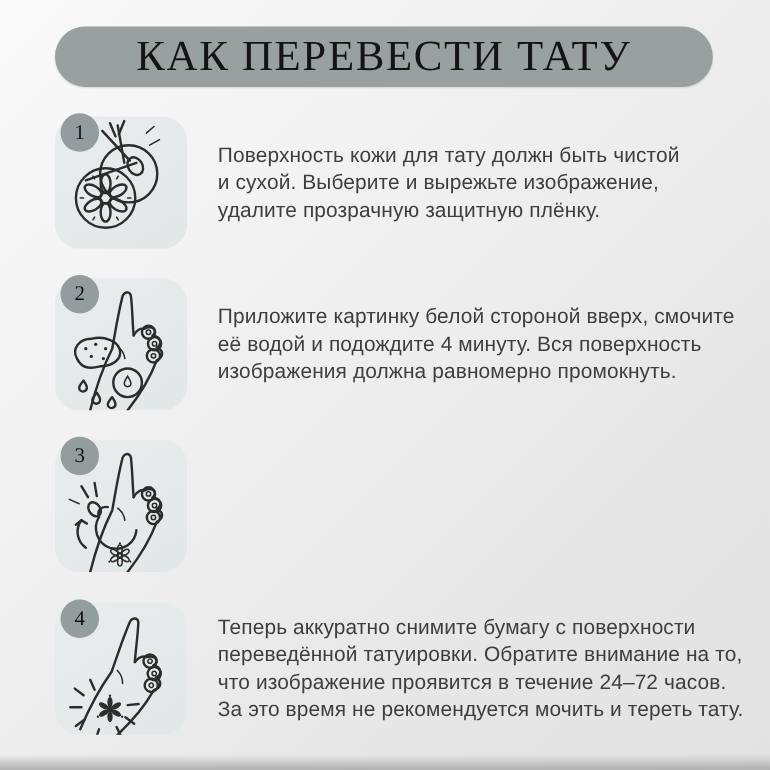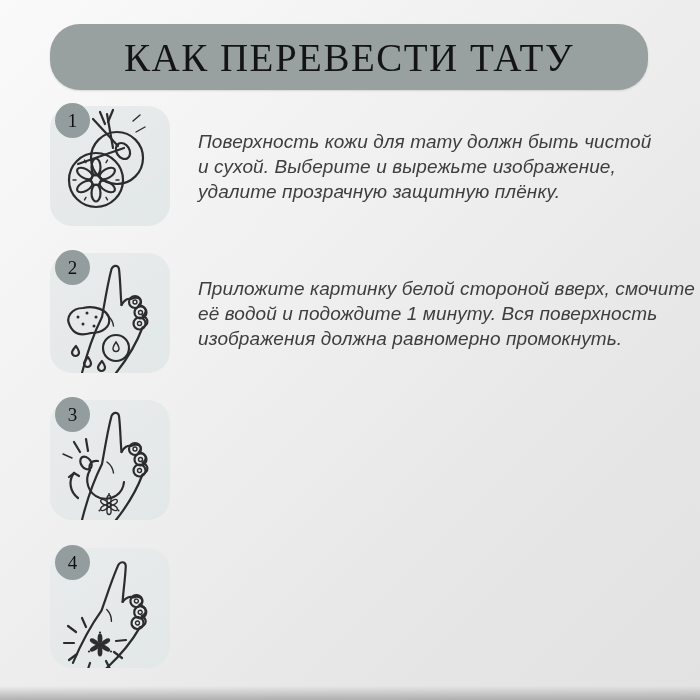--- a/index.html
+++ b/index.html
@@ -9,21 +9,21 @@
     background:linear-gradient(135deg,#fafafa 0%,#f0f0f0 40%,#e6e6e6 75%,#e2e2e2 100%);
     position:relative;
   }
   .page{position:absolute;inset:0;}
   .page::after{
     content:"";position:absolute;left:0;right:0;bottom:0;height:14px;
     background:linear-gradient(rgba(180,180,180,0),rgba(166,166,166,.85));
     pointer-events:none;
   }
   .banner{
-    position:absolute;left:50px;top:24px;width:598px;height:66px;
+    position:absolute;left:50px;top:24px;width:598px;height:55px;
     background:var(--banner,#98a1a0);border-radius:30px;
     display:flex;align-items:center;justify-content:center;
     box-shadow:0 1px 2px rgba(0,0,0,.12);
   }
   .banner h1{
     margin:0;font-family:"Liberation Serif","DejaVu Serif",serif;font-weight:400;
     font-size:39px;letter-spacing:1.5px;color:var(--title_text,#141414);white-space:nowrap;
   }
   .step{position:absolute;left:50px;display:flex;align-items:center;height:120px;}
   .step.s1{top:106px}.step.s2{top:253px}.step.s3{top:400px}.step.s4{top:548px}
@@ -40,21 +40,21 @@
   }
   .art{position:absolute;inset:0;width:120px;height:120px;}
   .art *{vector-effect:non-scaling-stroke;}
   .line{stroke:#2c2c2c;stroke-width:2.2;fill:none;stroke-linecap:round;stroke-linejoin:round;}
   .thin{stroke:#2c2c2c;stroke-width:1.4;fill:none;stroke-linecap:round;}
   .dot{fill:#2c2c2c;stroke:none;}
   .darkfill{fill:#2e2e2e;stroke:none;}
   .step-text{
     margin:0 0 0 28px;width:502px;
     font-size:19px;line-height:25px;letter-spacing:.1px;
-    color:var(--text,#3e3e3e);white-space:pre-line;font-style:italic;
+    color:var(--text,#3e3e3e);white-space:pre-line;
   }
 </style>
 </head>
 <body>
 
 <div class="page">
 
   <div class="banner">
     <h1>КАК ПЕРЕВЕСТИ ТАТУ</h1>
   </div>
@@ -122,21 +122,21 @@
           <circle class="dot" cx="44" cy="73" r="1.5"></circle>
         </g>
         <circle class="line" cx="66" cy="95" r="13"></circle>
         <path class="thin" d="M66 89 C68 92 69 94 69 95.5 A3 3 0 1 1 63 95.5 C63 94 64 92 66 89 Z"></path>
         <path class="line" d="M26 93 C28 96 29 98 29 99.5 A3.5 3.5 0 1 1 22 99.5 C22 98 23.5 96 26 93 Z"></path>
         <path class="line" d="M38 104 C40 107 41 109 41 110.5 A3.5 3.5 0 1 1 34 110.5 C34 109 35.5 107 38 104 Z"></path>
         <path class="line" d="M52 108 C54 111 55 113 55 114.5 A3.5 3.5 0 1 1 48 114.5 C48 113 49.5 111 52 108 Z"></path>
       </svg>
     </div>
     <p class="step-text">Приложите картинку белой стороной вверх, смочите
-её водой и подождите 1 минуту. Вся поверхность
+её водой и подождите 4 минуту. Вся поверхность
 изображения должна равномерно промокнуть.</p>
   </section>
 
   <section class="step s3">
     <div class="icon-box">
       <div class="badge">
         <span>3</span>
       </div>
       <svg class="art" viewBox="0 0 120 120">
         <g>
@@ -209,15 +209,19 @@
           <line class="line" x1="24" y1="95" x2="14" y2="95"></line>
           <line class="line" x1="27" y1="106" x2="19" y2="112"></line>
           <line class="line" x1="40" y1="115" x2="37" y2="124"></line>
           <line class="line" x1="64" y1="104" x2="72" y2="110"></line>
           <line class="line" x1="66" y1="93" x2="76" y2="92"></line>
           <line class="line" x1="36" y1="79" x2="32" y2="70"></line>
           <line class="line" x1="56" y1="113" x2="60" y2="121"></line>
         </g>
       </svg>
     </div>
+    <p class="step-text">Теперь аккуратно снимите бумагу с поверхности
+переведённой татуировки. Обратите внимание на то,
+что изображение проявится в течение 24–72 часов.
+За это время не рекомендуется мочить и тереть тату.</p>
   </section>
 
 </div>
 
 </body></html>

